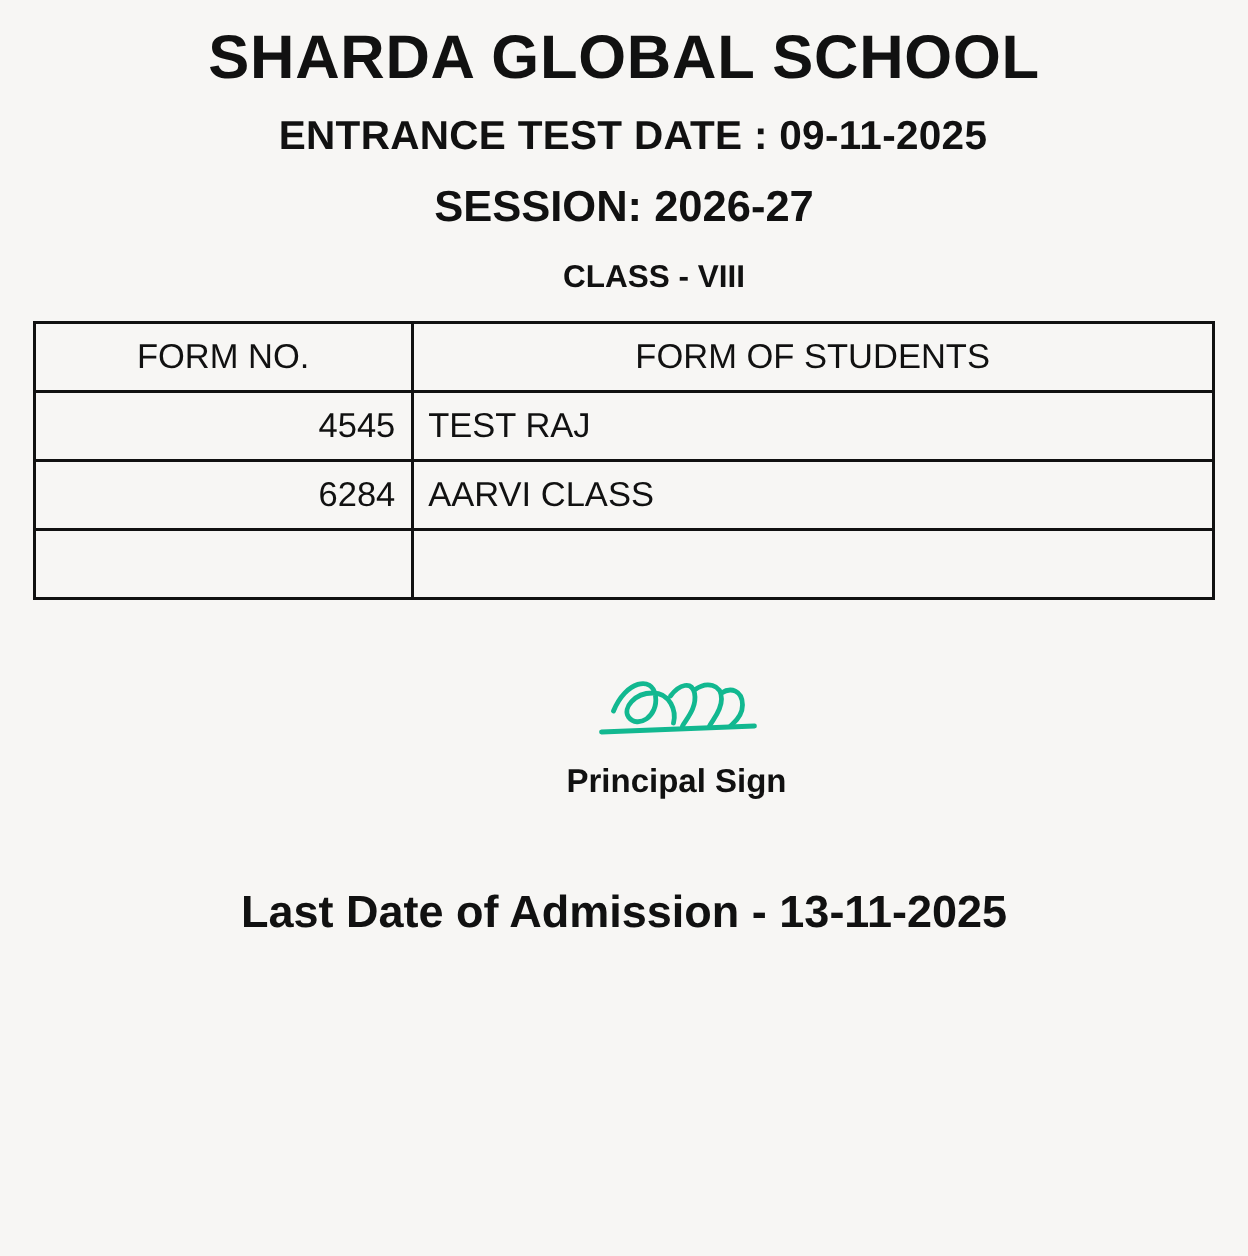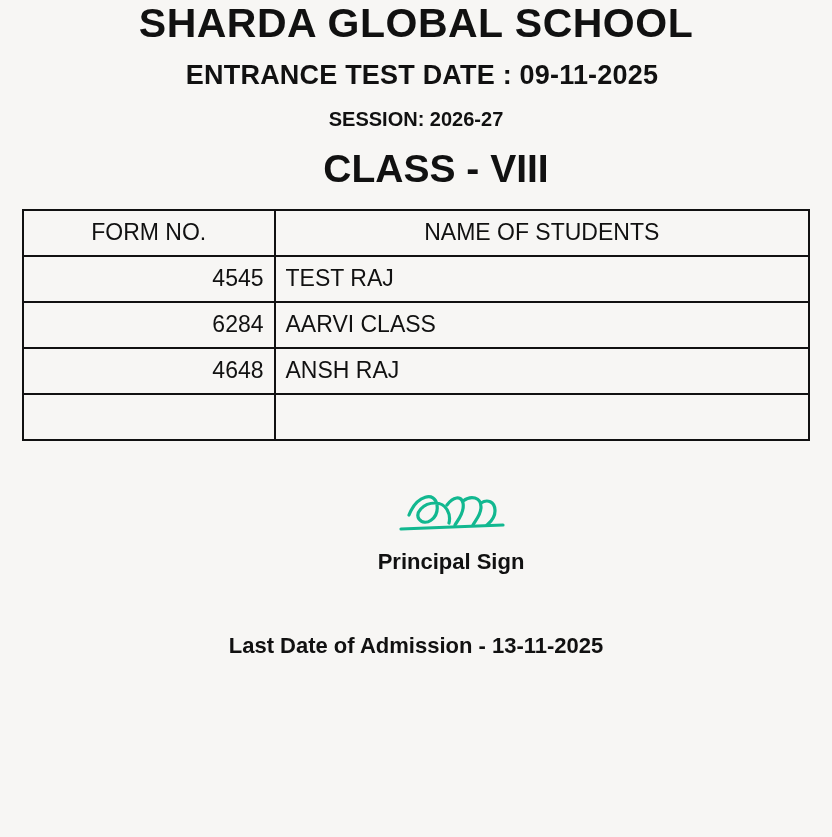--- a/index.html
+++ b/index.html
@@ -21,46 +21,46 @@
     box-sizing: border-box;
     padding: 0;
   }
   .header {
     text-align: center;
   }
   .school-name {
     font-size: 41px;
     font-weight: bold;
     letter-spacing: 0.5px;
-    margin-top: 1px;
+    margin-top: 16px;
     line-height: 1.1;
   }
   .list-title {
     font-size: 31px;
     font-weight: bold;
     letter-spacing: 0.3px;
     margin-top: 16px;
     line-height: 1.1;
   }
   .test-date {
     font-size: 27px;
     font-weight: bold;
     letter-spacing: 0.2px;
     margin-top: 15px;
     line-height: 1.1;
     margin-left: 12px;
   }
   .session {
-    font-size: 20px;
+    font-size: 29px;
     font-weight: bold;
     margin-top: 17px;
     line-height: 1.1;
   }
   .class-line {
-    font-size: 39px;
+    font-size: 21px;
     font-weight: bold;
     margin-top: 18px;
     line-height: 1.1;
     padding-left: 40px;
   }
 
   .table-wrap {
     margin: 18px 22px 0 22px;
   }
   table.students {
@@ -100,21 +100,21 @@
     margin-left: 70px;
   }
   .sign-label {
     font-size: 22px;
     font-weight: bold;
     margin-top: 6px;
     margin-left: 70px;
   }
   .last-date {
     text-align: center;
-    font-size: 22px;
+    font-size: 30px;
     font-weight: bold;
     margin-top: 58px;
   }
 </style>
 </head>
 <body>
 
 <div class="page">
 
   <div class="header">
@@ -126,35 +126,31 @@
 
   <div class="table-wrap">
     <table class="students">
       <colgroup>
           <col class="c1">
           <col class="c2">
         </colgroup>
       <thead>
         <tr>
           <th class="th-form">FORM NO.</th>
-          <th class="th-name">NAME OF STUDENTS</th>
+          <th class="th-name">FORM OF STUDENTS</th>
         </tr>
       </thead>
       <tbody>
         <tr>
           <td class="td-form">4545</td>
           <td class="td-name">TEST  RAJ</td>
         </tr>
         <tr>
           <td class="td-form">6284</td>
           <td class="td-name">AARVI CLASS</td>
-        </tr>
-        <tr>
-          <td class="td-form">4648</td>
-          <td class="td-name">ANSH RAJ</td>
         </tr>
         <tr class="empty-row">
           <td class="td-form"></td>
           <td class="td-name"></td>
         </tr>
       </tbody>
     </table>
   </div>
 
   <div class="sign-area">

